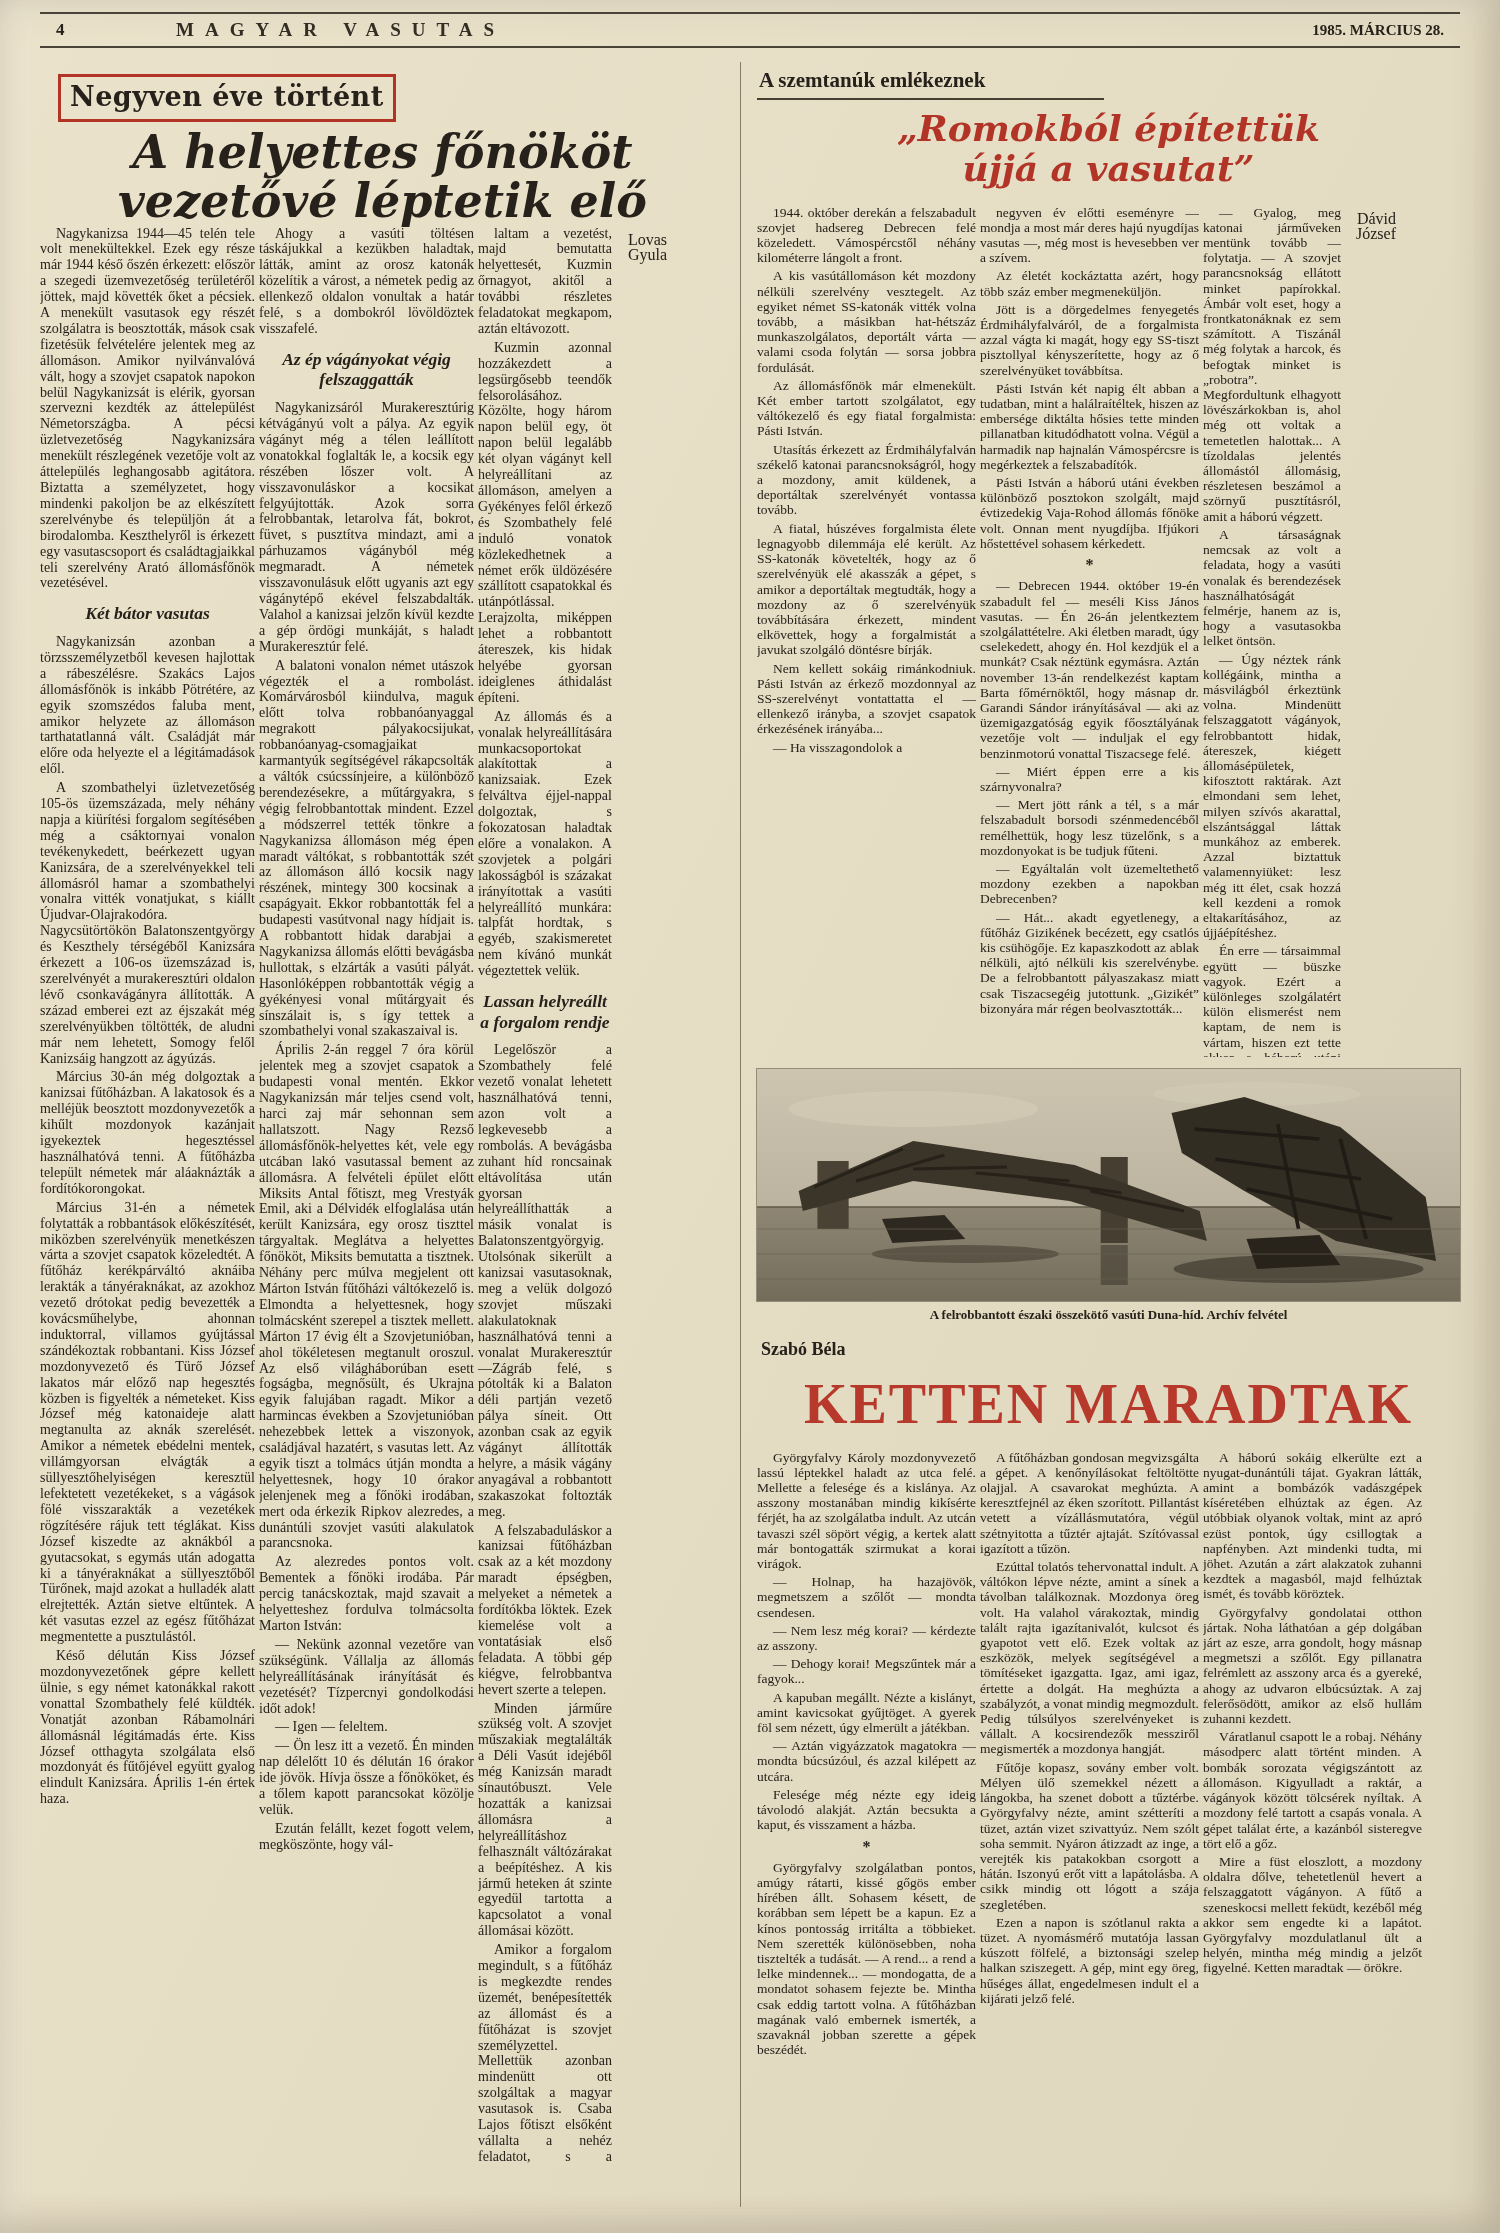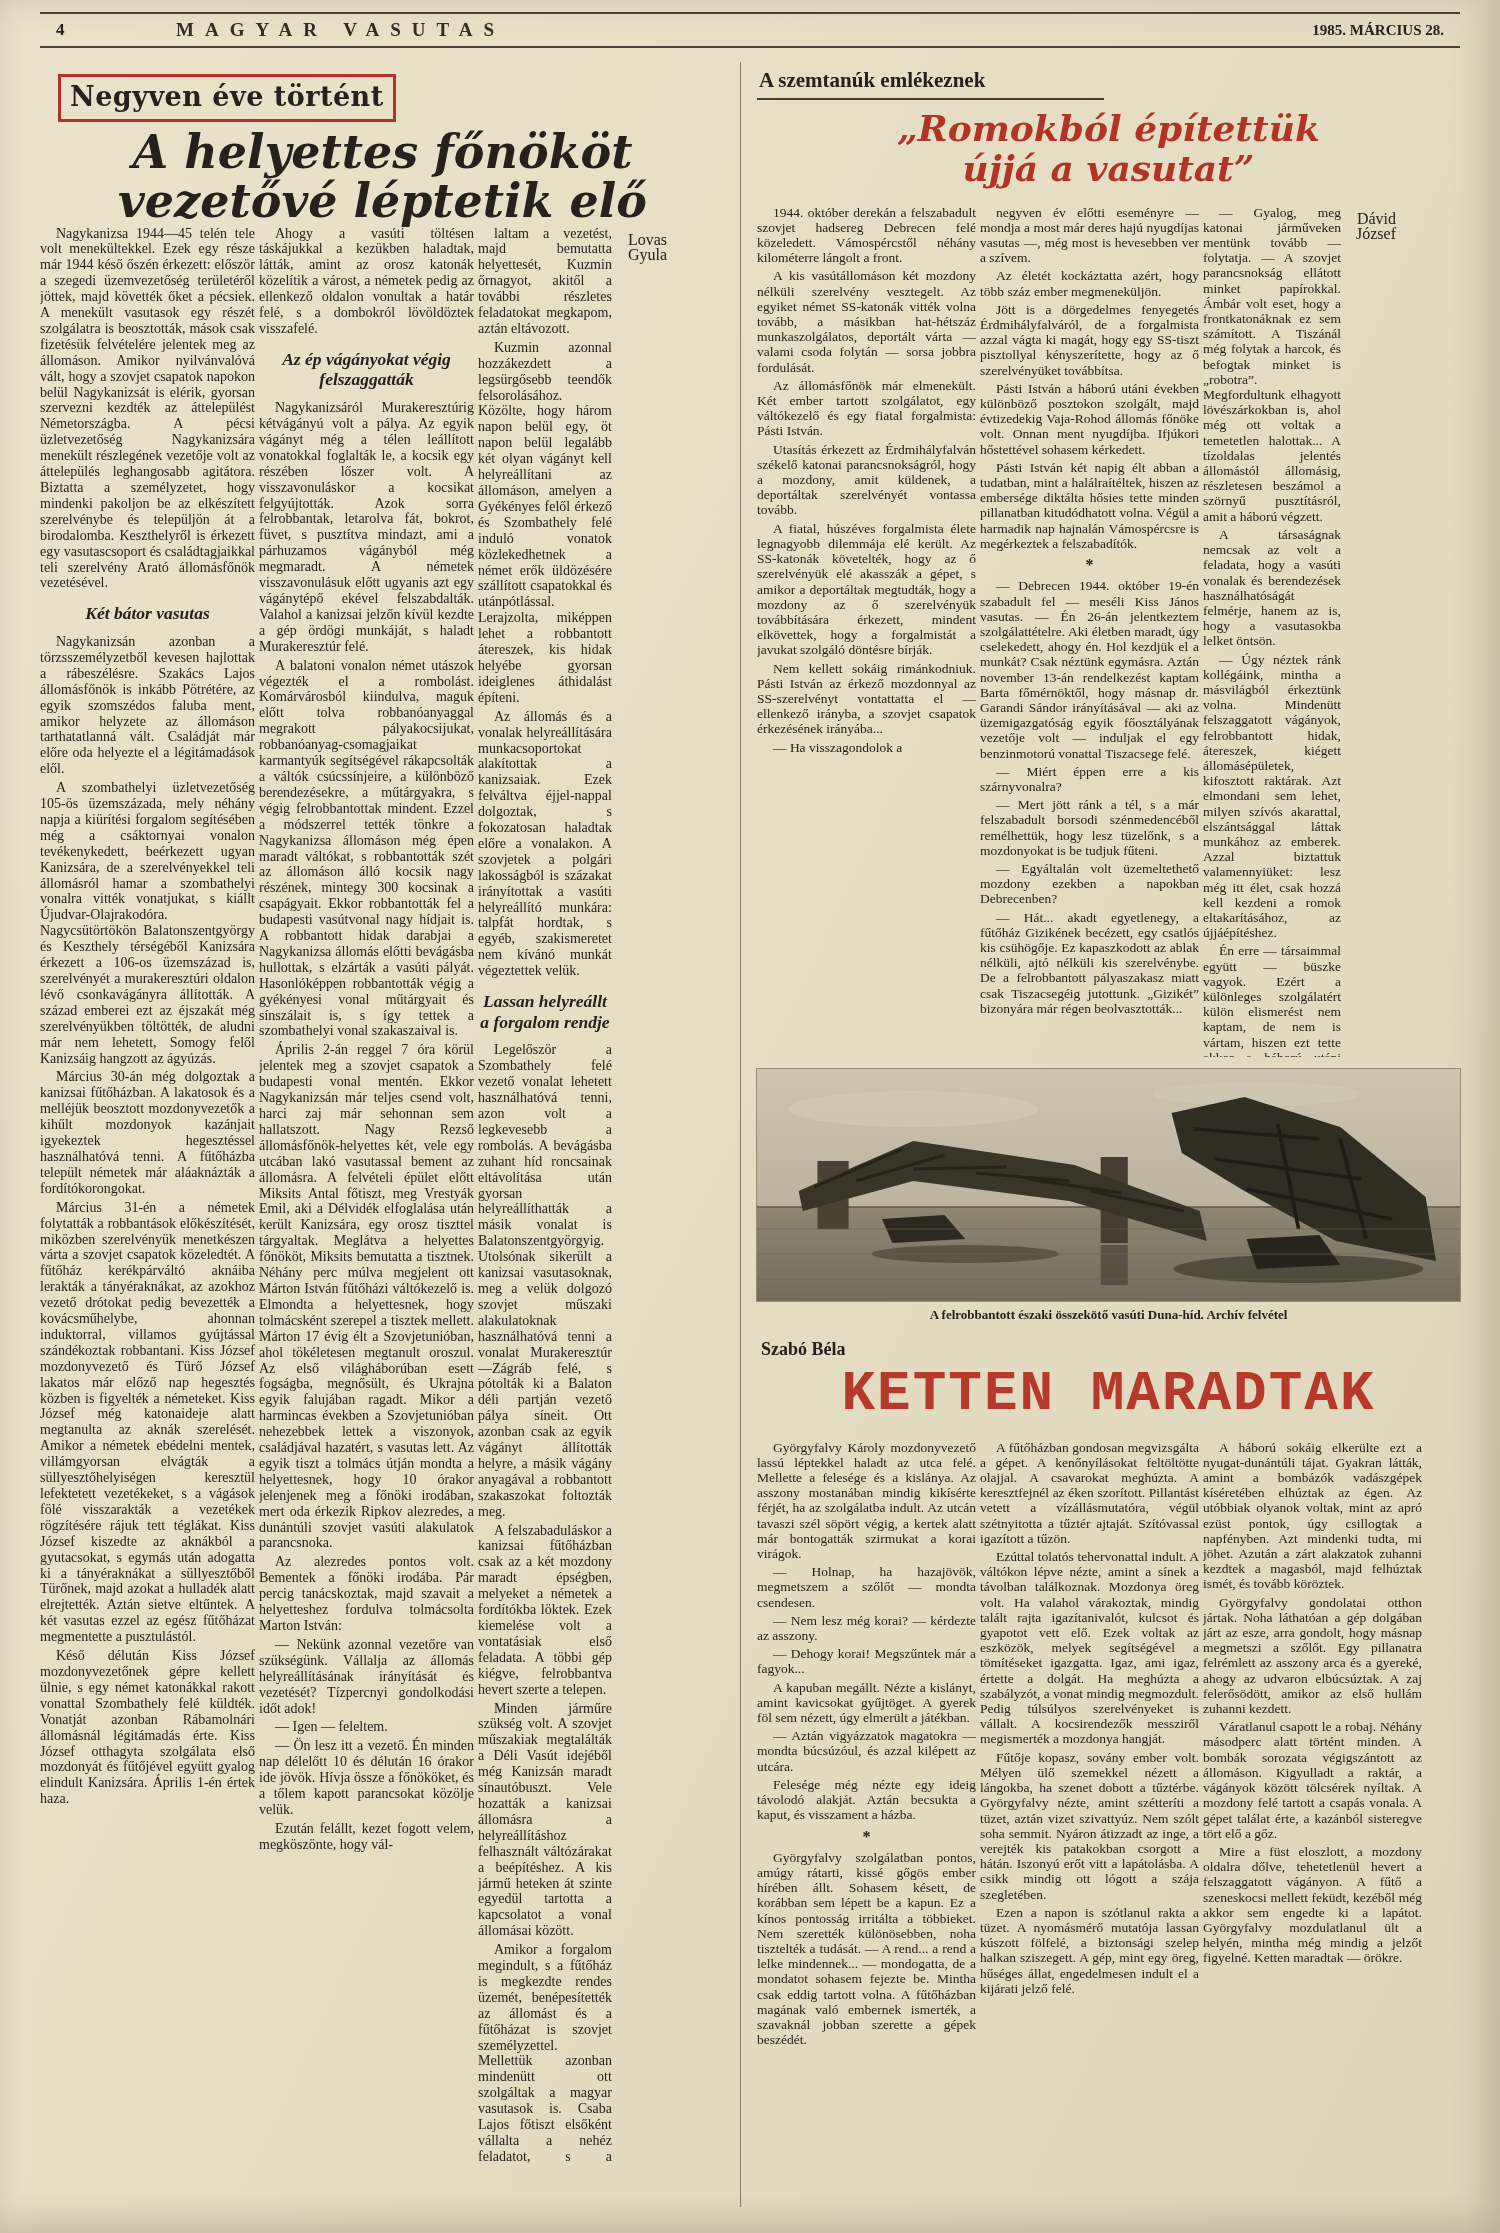--- a/index.html
+++ b/index.html
@@ -38,22 +38,22 @@
     padding:2px 0 5px 2px;margin-top:4px;}
   .witness-headline{margin:8px 0 16px;text-align:center;color:#b23427;font-family:"DejaVu Serif",serif;
     font-style:italic;font-weight:bold;font-size:36px;line-height:1.12;}
   .cols-witness .col{width:219px;height:852px;font-size:13.5px;line-height:15.2px;}
   
   .photo-fig{margin:12px 0 0;padding:0;}
   .photo-frame{width:100%;height:232px;display:block;background:#b7af9c;outline:1px solid #968d78;}
   .photo-caption{text-align:center;font-weight:bold;font-size:13px;margin-top:6px;}
   
   .byline{font-weight:bold;font-size:18px;margin:16px 0 0 4px;}
-  .ketten-headline{margin:2px 0 14px;text-align:center;color:#b7392b;
-    font-family:Liberation Mono, monospace;font-weight:bold;font-size:56px;letter-spacing:2px;}
+  .ketten-headline{margin:12px 0 14px;text-align:center;color:#b7392b;
+    font-family:Liberation Serif, serif;font-weight:bold;font-size:56px;letter-spacing:2px;}
   .cols-ketten .col{width:219px;height:742px;font-size:13.5px;line-height:15.2px;}
 </style>
 </head>
 <body>
 
 <div class="page">
 
   <header class="masthead">
     <span class="page-num">4</span>
     <span class="masthead-title">MAGYAR VASUTAS</span>
@@ -126,22 +126,22 @@
               <p>Az állomásfőnök már elmenekült. Két ember tartott szolgálatot, egy váltókezelő és egy fiatal forgalmista: Pásti István.</p>
               <p>Utasítás érkezett az Érdmihályfalván székelő katonai parancsnokságról, hogy a mozdony, amit küldenek, a deportáltak szerelvényét vontassa tovább.</p>
               <p>A fiatal, húszéves forgalmista élete legnagyobb dilemmája elé került. Az SS-katonák követelték, hogy az ő szerelvényük elé akasszák a gépet, s amikor a deportáltak megtudták, hogy a mozdony az ő szerelvényük továbbítására érkezett, mindent elkövettek, hogy a forgalmistát a javukat szolgáló döntésre bírják.</p>
               <p>Nem kellett sokáig rimánkodniuk. Pásti István az érkező mozdonnyal az SS-szerelvényt vontattatta el — ellenkező irányba, a szovjet csapatok érkezésének irányába...</p>
               <p class="dialog">— Ha visszagondolok a</p>
             </div>
           <div class="col">
               <p>negyven év előtti eseményre — mondja a most már deres hajú nyugdíjas vasutas —, még most is hevesebben ver a szívem.</p>
               <p>Az életét kockáztatta azért, hogy több száz ember megmeneküljön.</p>
               <p>Jött is a dörgedelmes fenyegetés Érdmihályfalváról, de a forgalmista azzal vágta ki magát, hogy egy SS-tiszt pisztollyal kényszerítette, hogy az ő szerelvényüket továbbítsa.</p>
+              <p>Pásti István két napig élt abban a tudatban, mint a halálraítéltek, hiszen az embersége diktálta hősies tette minden pillanatban kitudódhatott volna. Végül a harmadik nap hajnalán Vámospércsre is megérkeztek a felszabadítók.</p>
               <p>Pásti István a háború utáni években különböző posztokon szolgált, majd évtizedekig Vaja-Rohod állomás főnöke volt. Onnan ment nyugdíjba. Ifjúkori hőstettével sohasem kérkedett.</p>
-              <p>Pásti István két napig élt abban a tudatban, mint a halálraítéltek, hiszen az embersége diktálta hősies tette minden pillanatban kitudódhatott volna. Végül a harmadik nap hajnalán Vámospércsre is megérkeztek a felszabadítók.</p>
               <p class="star">*</p>
               <p>— Debrecen 1944. október 19-én szabadult fel — meséli Kiss János vasutas. — Én 26-án jelentkeztem szolgálattételre. Aki életben maradt, úgy cselekedett, ahogy én. Hol kezdjük el a munkát? Csak néztünk egymásra. Aztán november 13-án rendelkezést kaptam Barta főmérnöktől, hogy másnap dr. Garandi Sándor irányításával — aki az üzemigazgatóság egyik főosztályának vezetője volt — induljak el egy benzinmotorú vonattal Tiszacsege felé.</p>
               <p>— Miért éppen erre a kis szárnyvonalra?</p>
               <p>— Mert jött ránk a tél, s a már felszabadult borsodi szénmedencéből remélhettük, hogy lesz tüzelőnk, s a mozdonyokat is be tudjuk fűteni.</p>
               <p>— Egyáltalán volt üzemeltethető mozdony ezekben a napokban Debrecenben?</p>
               <p>— Hát... akadt egyetlenegy, a fűtőház Gizikének becézett, egy csatlós kis csühögője. Ez kapaszkodott az ablak nélküli, ajtó nélküli kis szerelvénybe. De a felrobbantott pályaszakasz miatt csak Tiszacsegéig jutottunk. „Gizikét” bizonyára már régen beolvasztották...</p>
             </div>
           <div class="col sig-col">
             <div class="col-body">
                 <p>— Gyalog, meg katonai járműveken mentünk tovább — folytatja. — A szovjet parancsnokság ellátott minket papírokkal. Ámbár volt eset, hogy a frontkatonáknak ez sem számított. A Tiszánál még folytak a harcok, és befogtak minket is „robotra”. Megfordultunk elhagyott lövészárkokban is, ahol még ott voltak a temetetlen halottak... A tízoldalas jelentés állomástól állomásig, részletesen beszámol a szörnyű pusztításról, amit a háború végzett.</p>

